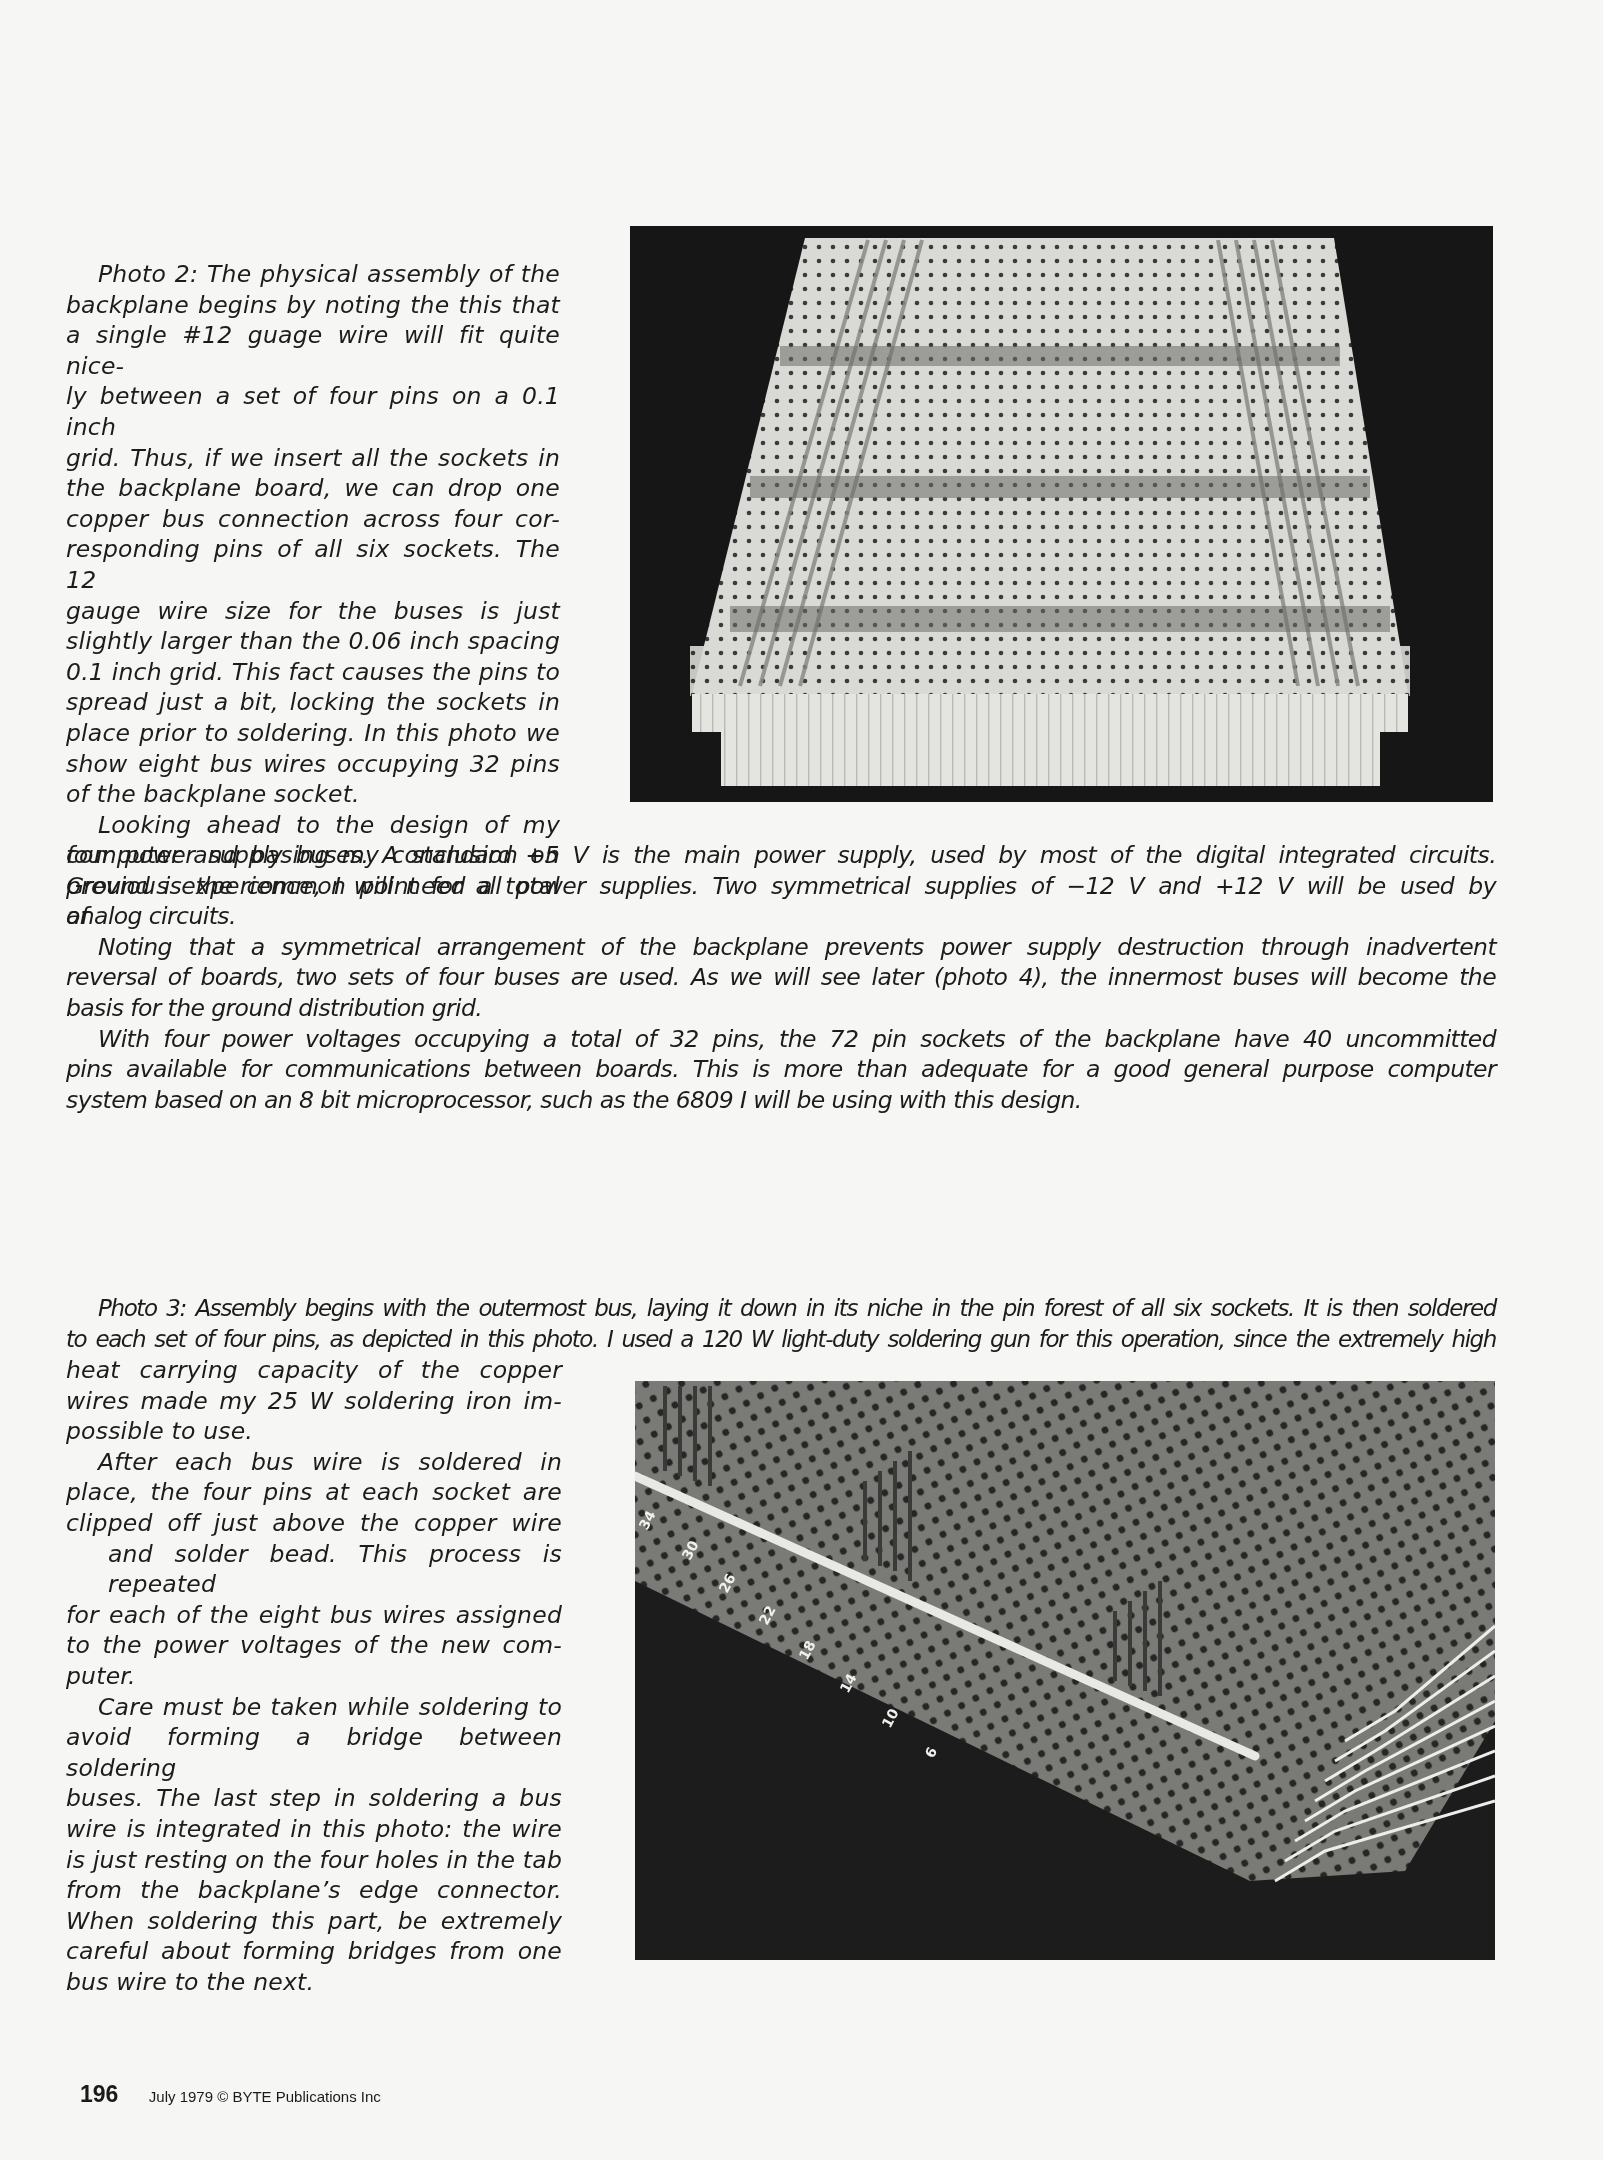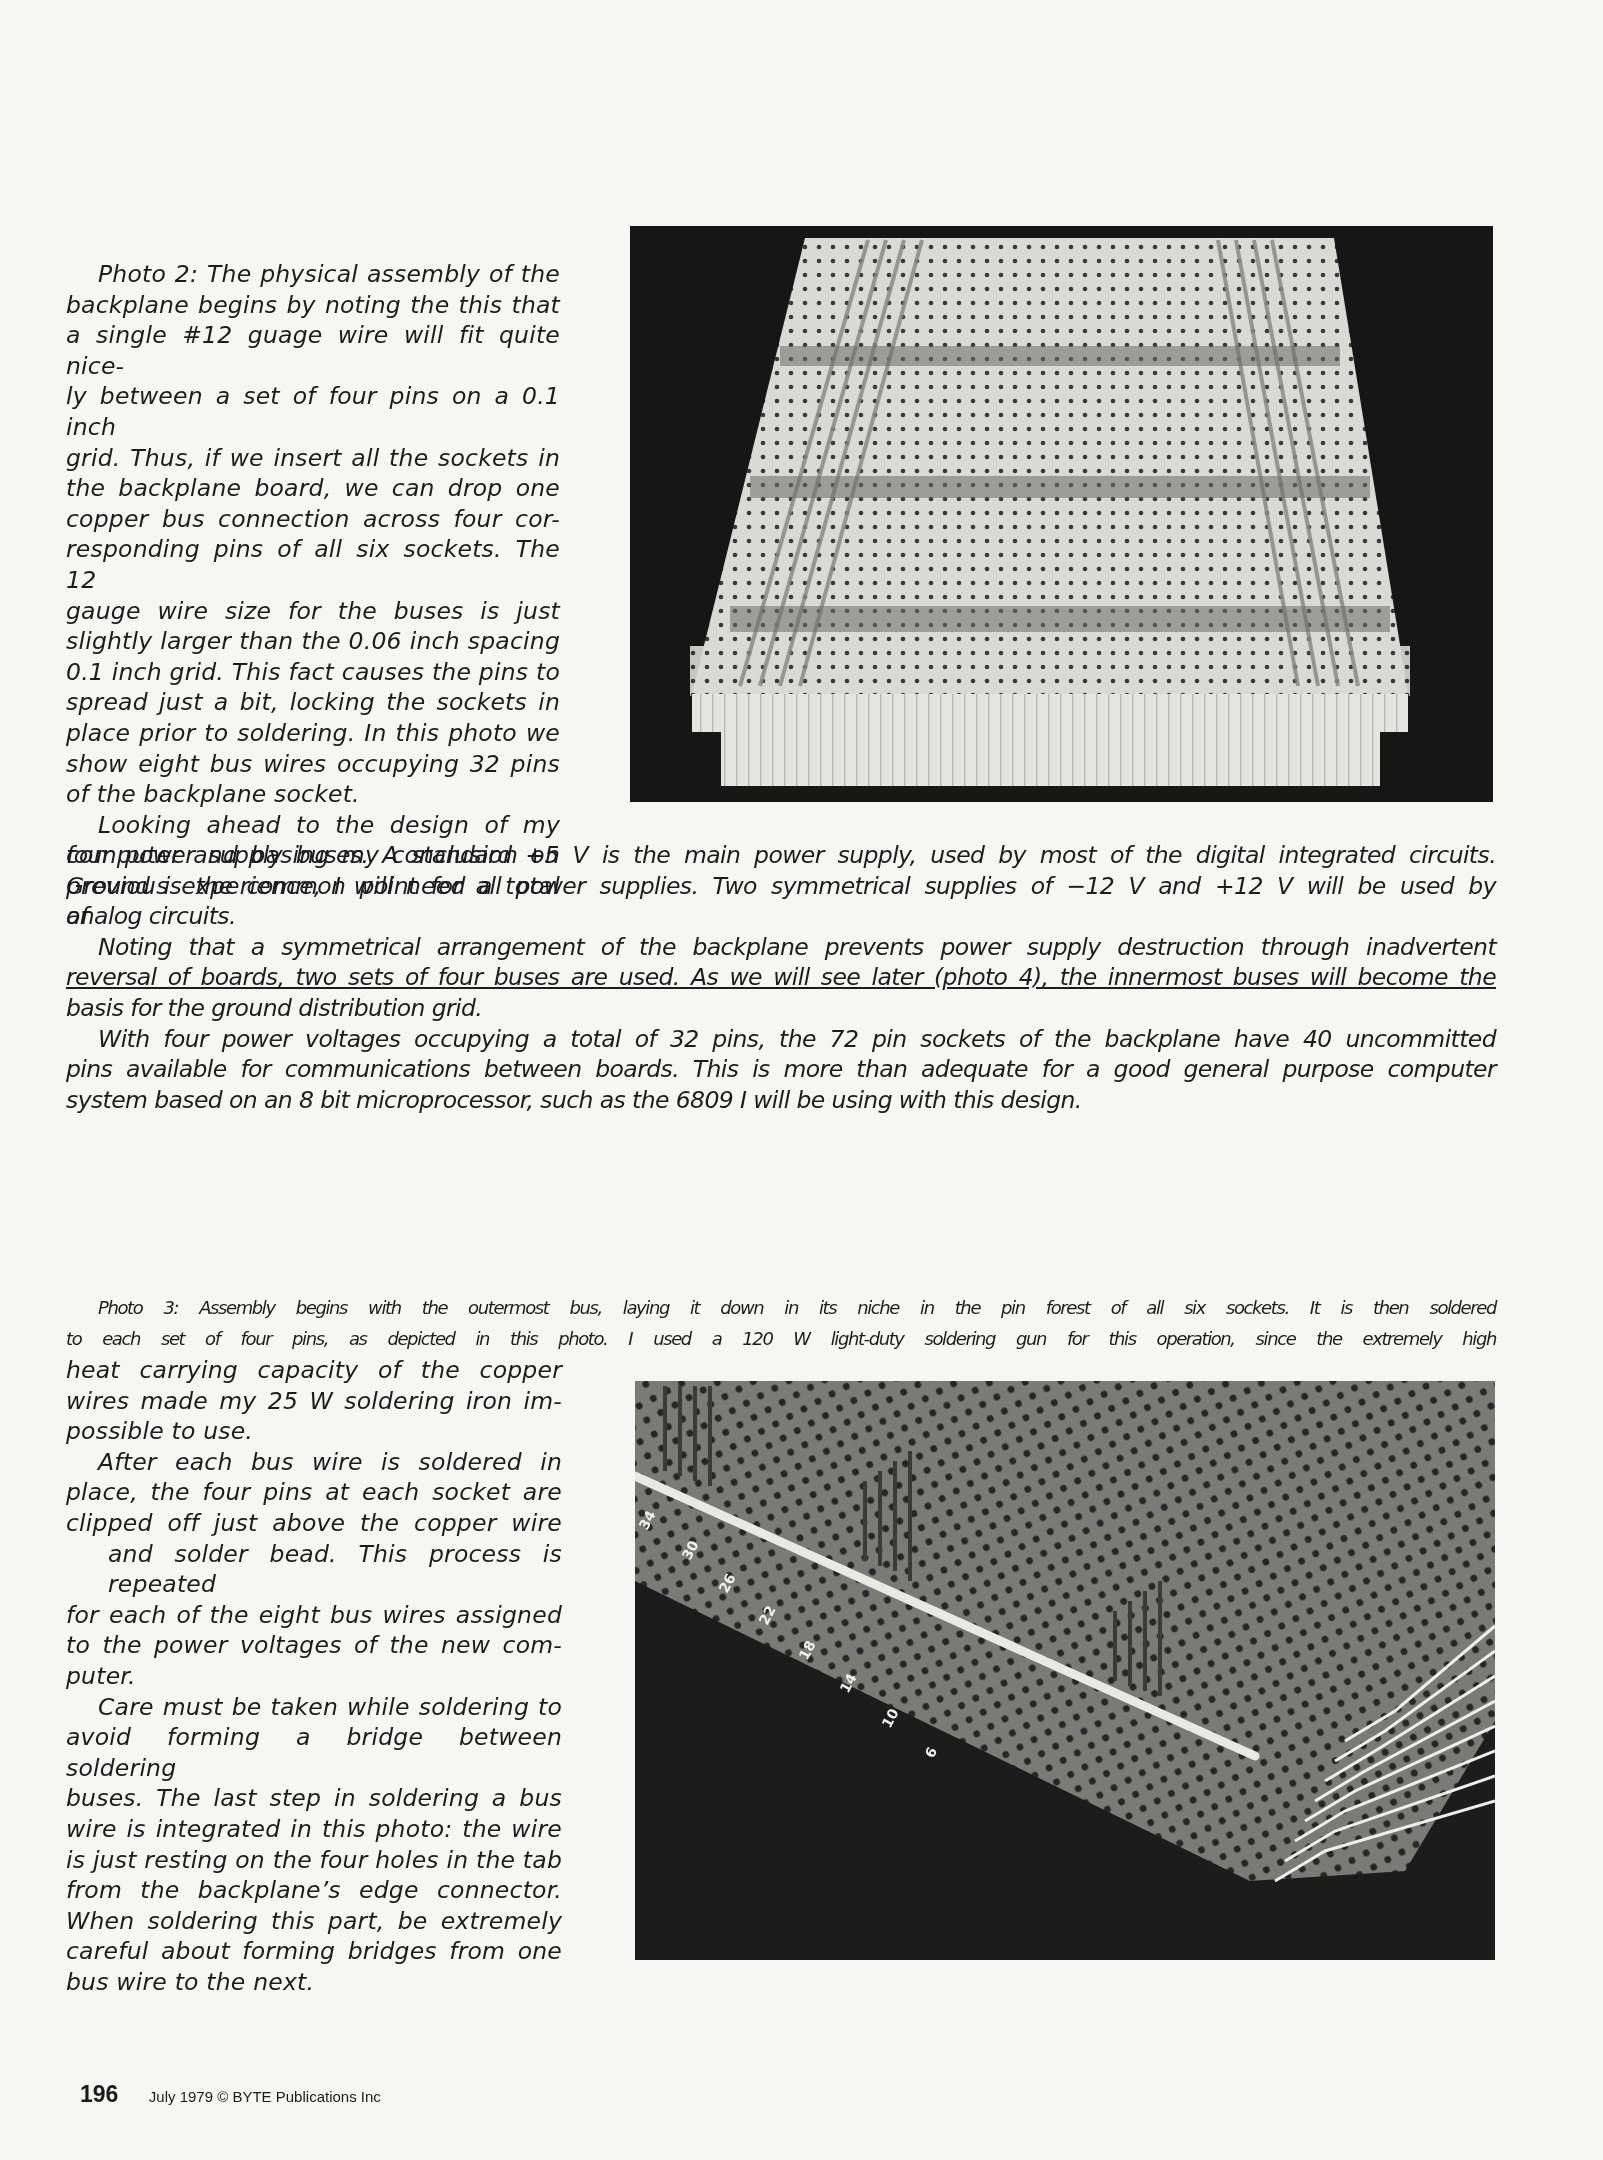--- a/index.html
+++ b/index.html
@@ -99,31 +99,31 @@
 </div>
 
 <div class="txt cond" style="left:66px; top:840px; width:1430px;">
   <div id="p1wide">
       <p style="text-align-last: justify;">four power supply buses. A standard +5 V is the main power supply, used by most of the digital integrated circuits.</p>
       <p style="text-align-last: justify;">Ground is the common point for all power supplies. Two symmetrical supplies of −12 V and +12 V will be used by</p>
       <p>analog circuits.</p>
     </div>
   <div id="p2">
       <p class="indent" style="text-align-last: justify;">Noting that a symmetrical arrangement of the backplane prevents power supply destruction through inadvertent</p>
-      <p style="text-align-last: justify; text-decoration: underline;">reversal of boards, two sets of four buses are used. As we will see later (photo 4), the innermost buses will become the</p>
+      <p style="text-align-last: justify;">reversal of boards, two sets of four buses are used. As we will see later (photo 4), the innermost buses will become the</p>
       <p>basis for the ground distribution grid.</p>
     </div>
   <div id="p3">
       <p class="indent" style="text-align-last: justify;">With four power voltages occupying a total of 32 pins, the 72 pin sockets of the backplane have 40 uncommitted</p>
       <p style="text-align-last: justify;">pins available for communications between boards. This is more than adequate for a good general purpose computer</p>
       <p>system based on an 8 bit microprocessor, such as the 6809 I will be using with this design.</p>
     </div>
 </div>
 
-<div class="txt" style="left:66px; top:1293px; width:1430px; letter-spacing:-1.4px; font-size:18px;">
+<div class="txt" style="left:66px; top:1293px; width:1430px; letter-spacing:-1.4px; font-size:23px;">
   <div id="p3capwide">
       <p class="indent" style="text-align-last: justify;">Photo 3: Assembly begins with the outermost bus, laying it down in its niche in the pin forest of all six sockets. It is then soldered</p>
       <p style="text-align-last: justify;">to each set of four pins, as depicted in this photo. I used a 120 W light-duty soldering gun for this operation, since the extremely high</p>
     </div>
 </div>
 
 <div class="txt" style="left:66px; top:1355px; width:496px;">
   <div id="p3capnarrow">
       <p style="text-align-last: justify;">heat carrying capacity of the copper</p>
       <p style="text-align-last: justify;">wires made my 25 W soldering iron im-</p>

